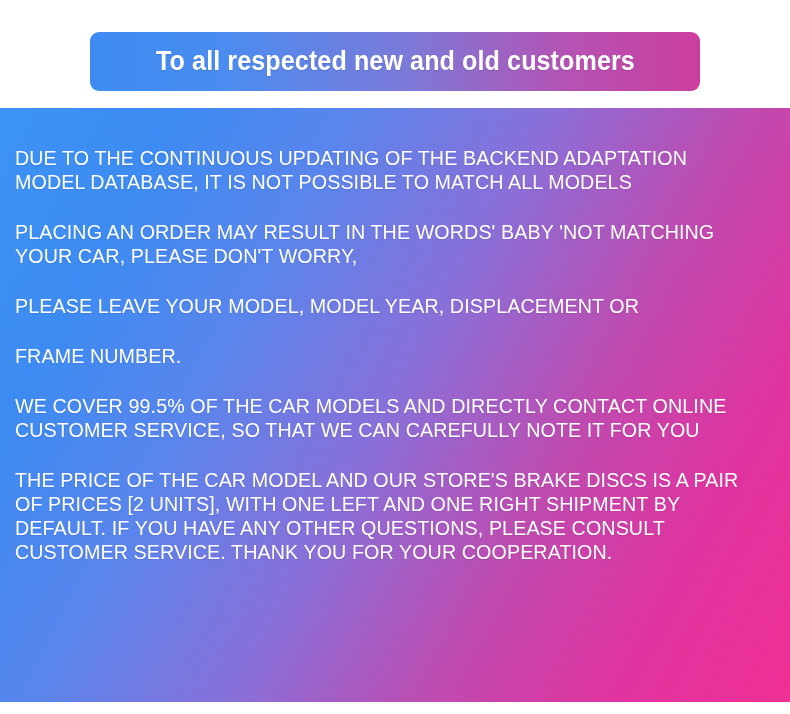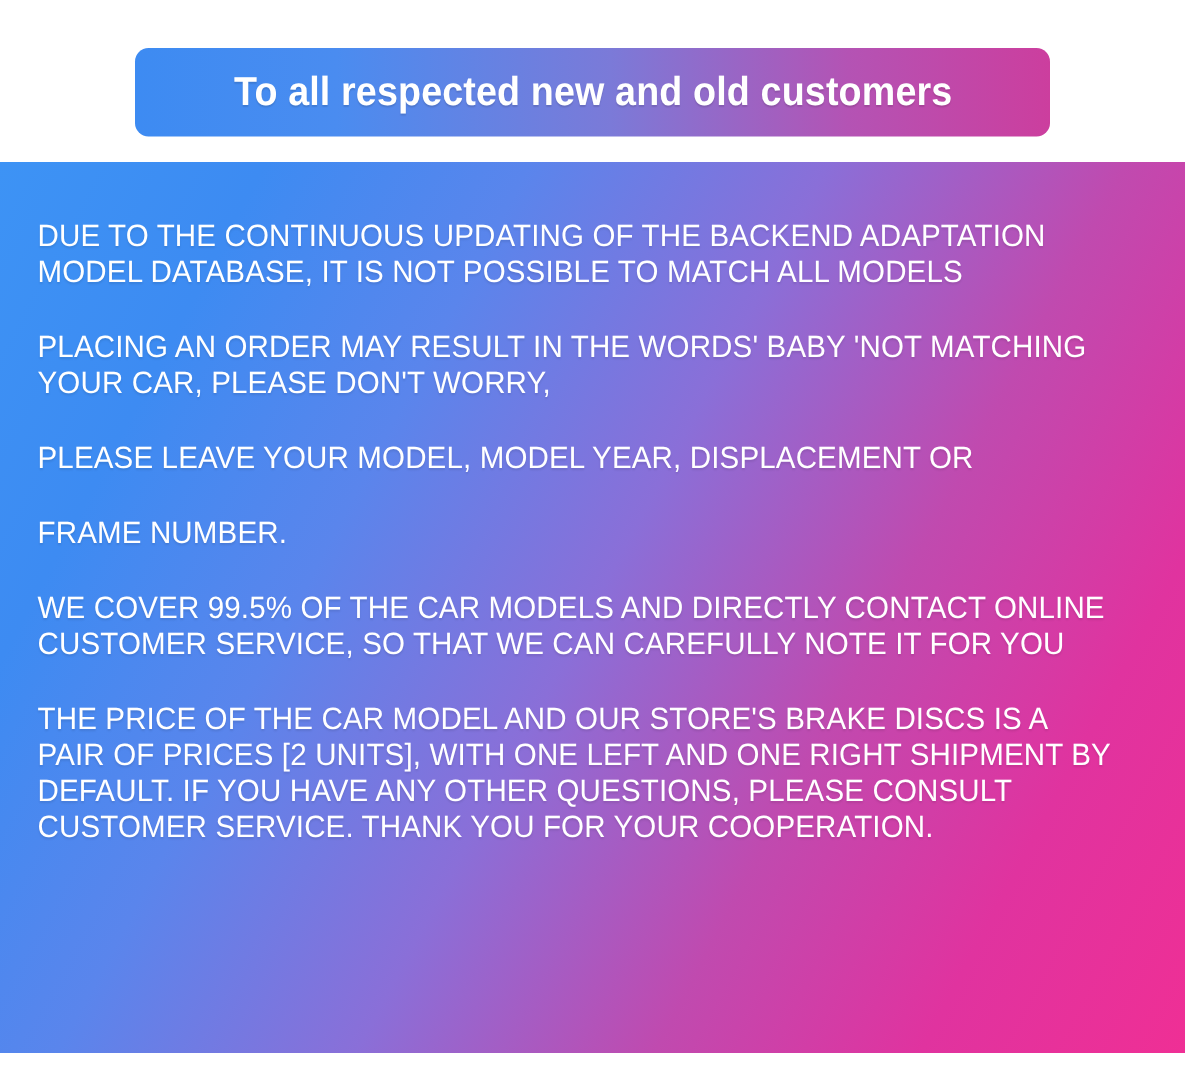--- a/index.html
+++ b/index.html
@@ -75,21 +75,21 @@
         #5a85ec 32%,
         #8a6fd8 50%,
         #c04aaf 68%,
         #e0339f 84%,
         #ef2f95 100%);
     overflow: hidden;
   }
 
   .body-inner {
     position: absolute;
-    left: 25px;
+    left: 15px;
     top: 38px;
     right: 14px;
   }
 
   .para {
     color: #ffffff;
     font-size: 20.5px;
     line-height: 24px;
     letter-spacing: 0.1px;
     margin: 0 0 16px 0;

